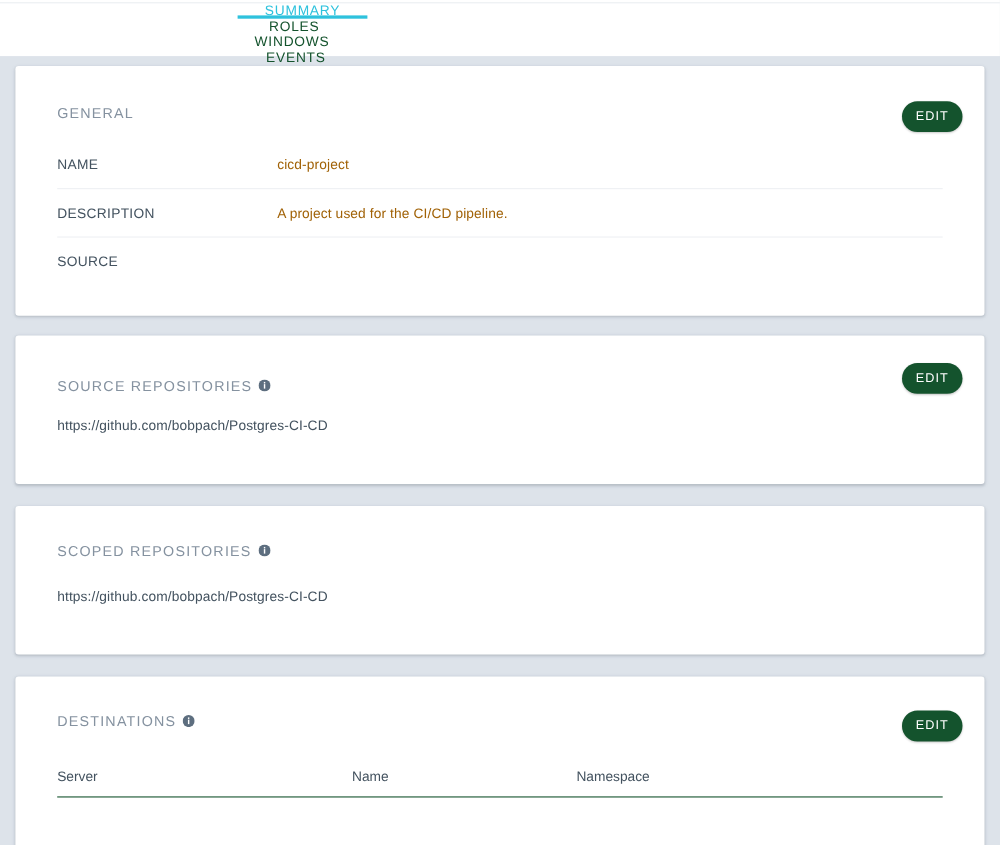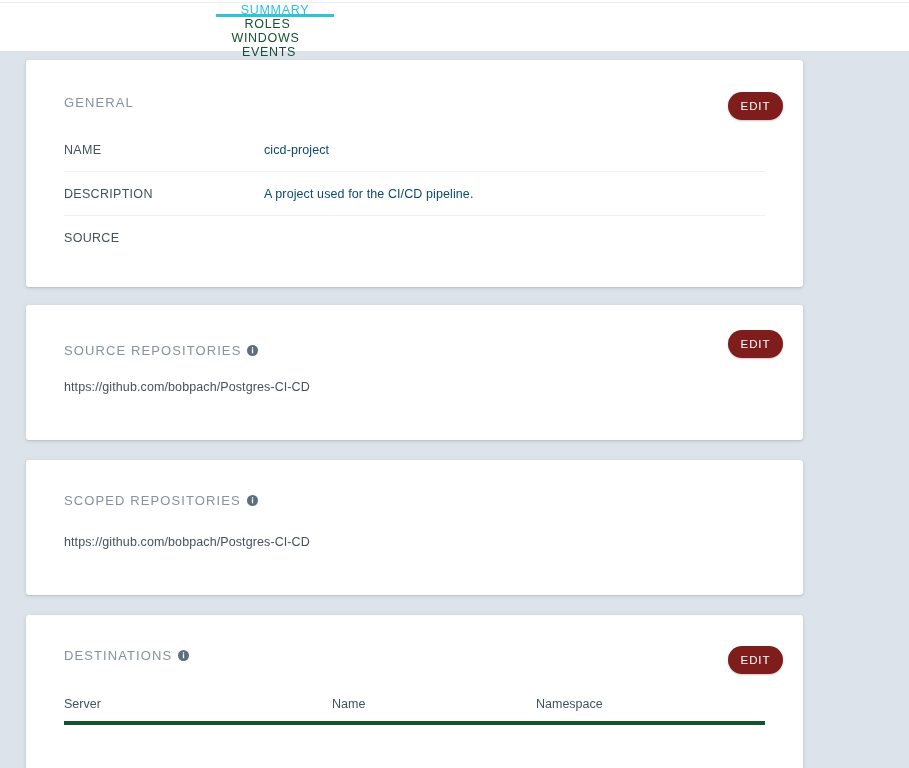--- a/index.html
+++ b/index.html
@@ -66,22 +66,22 @@
     content: "";
     position: absolute;
     left: 0; right: 0; bottom: 0;
     height: 3px;
     background: #2ec2dd;
   }
 
   
   .card {
     position: absolute;
-    left: 26px;
-    width: 777px;
+    left: 14px;
+    width: 881px;
     background: #ffffff;
     border-radius: 3px;
     box-shadow: 0 1px 2px rgba(60,72,88,0.16), 0 1px 4px rgba(60,72,88,0.10);
   }
 
   .card-general { top: 60px;  height: 227px; }
   .card-source  { top: 305px; height: 135px; }
   .card-scoped  { top: 460px; height: 135px; }
   .card-dest    { top: 615px; height: 165px; }
 
@@ -110,21 +110,21 @@
   }
   .info-icon svg { display: block; }
 
   
   .edit-btn {
     position: absolute;
     right: 20px;
     width: 55px;
     height: 28px;
     border-radius: 14px;
-    background: #7f1d1d;
+    background: #14532d;
     color: #ffffff;
     border: none;
     font-family: "Liberation Sans", sans-serif;
     font-size: 11.5px;
     letter-spacing: 0.9px;
     cursor: pointer;
     display: flex;
     align-items: center;
     justify-content: center;
     box-shadow: 0 1px 2px rgba(0,0,0,0.22);
@@ -145,21 +145,21 @@
     font-size: 12.5px;
   }
   .gen-row:last-child { border-bottom: none; }
   .gen-label {
     width: 200px;
     color: #43525f;
     letter-spacing: 0.3px;
     flex: 0 0 200px;
   }
   .gen-value {
-    color: #0c4a6e;
+    color: #a16207;
     letter-spacing: 0.1px;
     text-align: center;
   }
 
   
   .repo-list {
     position: absolute;
     top: 73px;
     left: 38px;
     right: 38px;
@@ -179,21 +179,21 @@
     right: 38px;
   }
   .dest-row {
     display: flex;
     align-items: center;
     font-size: 12.5px;
     color: #43525f;
   }
   .dest-head {
     height: 38px;
-    border-bottom: 4px solid #14532d;
+    border-bottom: 1px solid #14532d;
   }
   .dest-body { height: 44px; }
 
   .col-server { width: 268px; flex: 0 0 268px; }
   .col-name   { width: 204px; flex: 0 0 204px; }
   .col-ns     { flex: 1 1 auto; }
 </style>
 </head>
 <body>
 

